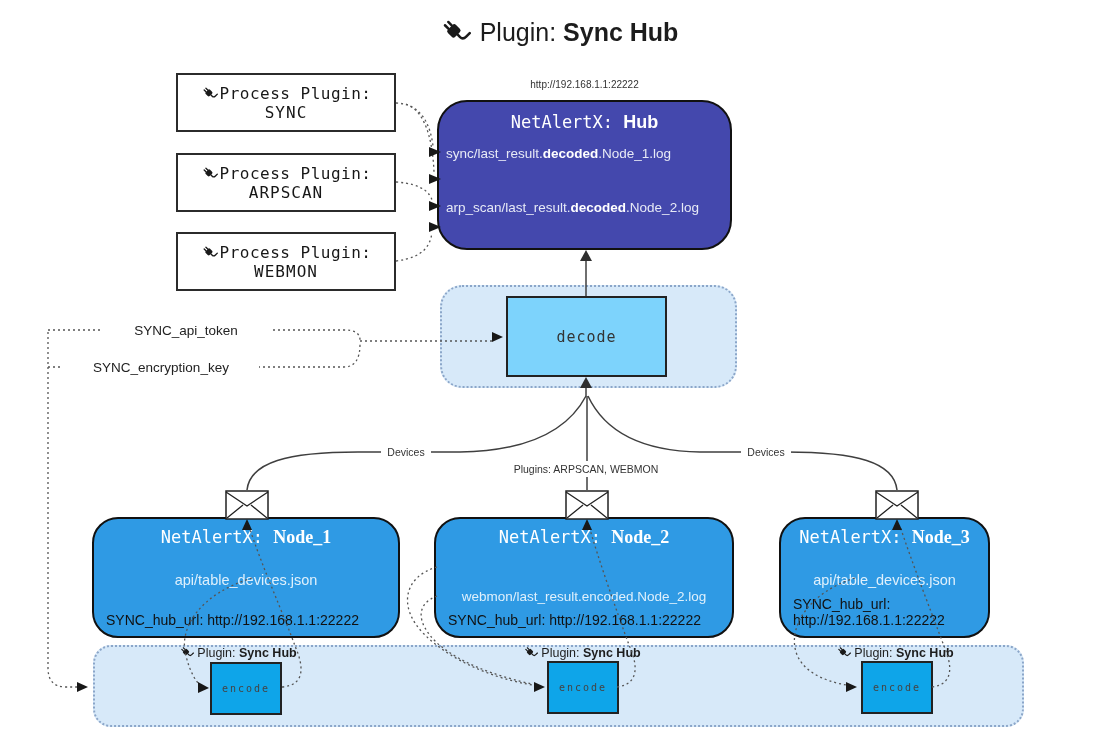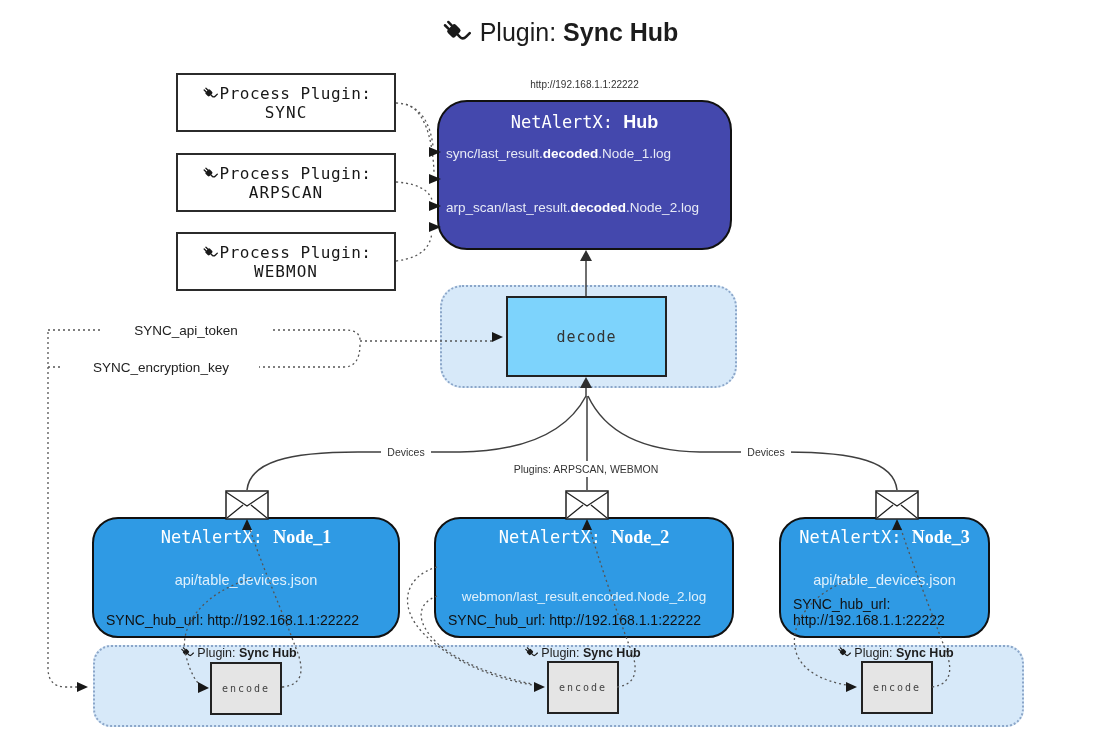--- a/index.html
+++ b/index.html
@@ -45,21 +45,21 @@
   .node .title{position:absolute;top:8px;left:0;width:100%;text-align:center;color:#fff;font-size:17px;}
   .node .title b{font-family:Liberation Serif, serif;font-size:18px;}
   .node .file{position:absolute;left:0;width:100%;text-align:center;color:#dff0fc;}
   .node .huburl2{position:absolute;bottom:8px;left:12px;width:100%;text-align:left;font-size:14px;color:#111;}
 
   
   .band{position:absolute;left:93px;top:645px;width:931px;height:82px;background:var(--band-fill);
         border:2px dotted var(--band-border);border-radius:18px;}
   .bandlabel{position:absolute;top:644px;width:160px;height:17px;display:flex;justify-content:center;align-items:center;
              gap:3px;font-size:12.5px;color:#1d1d1d;white-space:nowrap;}
-  .ebox{position:absolute;width:72px;height:53px;background:#e5e5e5;border:2px solid #222;
+  .ebox{position:absolute;width:72px;height:53px;background:#0ea5e9;border:2px solid #222;
         display:flex;align-items:center;justify-content:center;font-size:10px;letter-spacing:2px;color:#444;}
 
   
   svg.overlay{position:absolute;left:0;top:0;pointer-events:none;}
   .sline{fill:none;stroke:var(--line);stroke-width:1.5;}
   .dline{fill:none;stroke:var(--dots);stroke-width:1.3;stroke-dasharray:2 3;}
   .ah{fill:#181818;}
   .ah2{fill:#2f2f2f;}
   .svglbl{font-family:"Liberation Sans",sans-serif;font-size:10.5px;fill:#333;}
   .svgsecret{font-family:"Liberation Sans",sans-serif;font-size:13.5px;fill:#222;}

